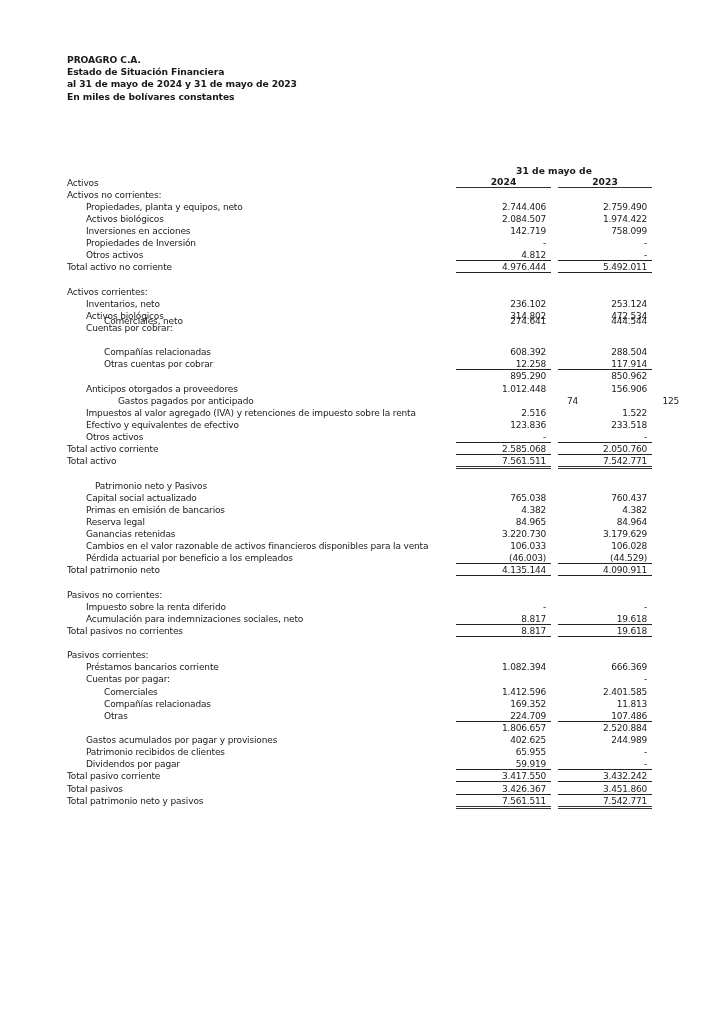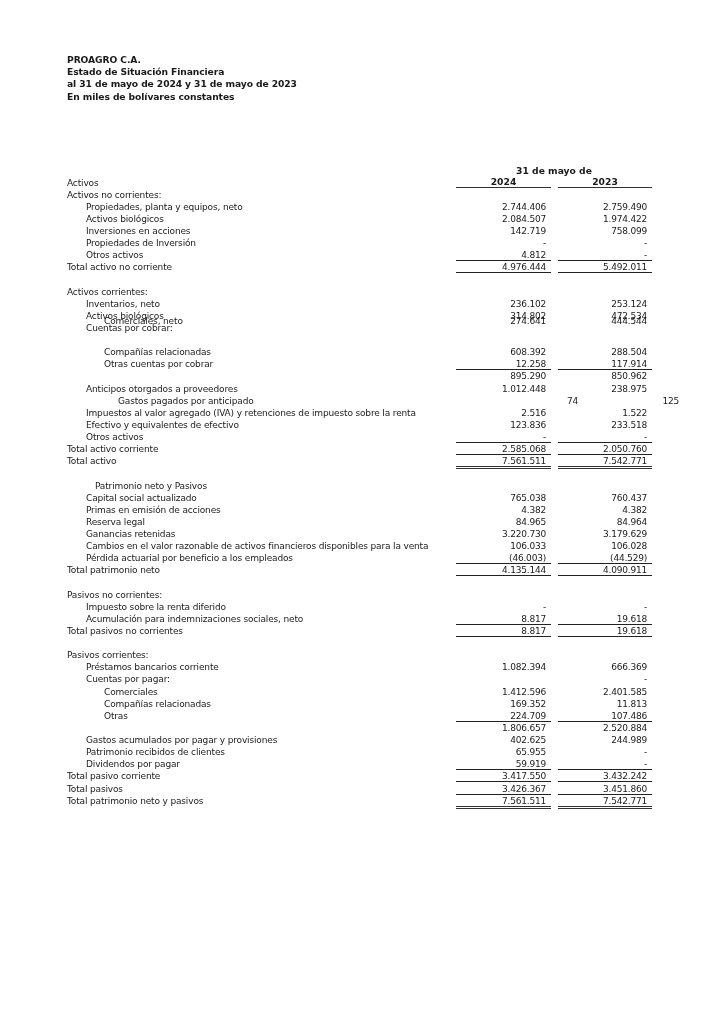--- a/index.html
+++ b/index.html
@@ -120,21 +120,21 @@
       <span class="v v23 ul">117.914</span>
     </div>
     <div class="row" style="top: 370.42px;">
       <span class="label lvl0"></span>
       <span class="v v24">895.290</span>
       <span class="v v23">850.962</span>
     </div>
     <div class="row" style="top: 382.54px;">
       <span class="label lvl1">Anticipos otorgados a proveedores</span>
       <span class="v v24">1.012.448</span>
-      <span class="v v23">238.975</span>
+      <span class="v v23">156.906</span>
     </div>
     <div class="row" style="top: 394.66px; margin-left: 32px;">
       <span class="label lvl1">Gastos pagados por anticipado</span>
       <span class="v v24">74</span>
       <span class="v v23">125</span>
     </div>
     <div class="row" style="top: 406.78px;">
       <span class="label lvl1">Impuestos al valor agregado (IVA) y retenciones de impuesto sobre la renta</span>
       <span class="v v24">2.516</span>
       <span class="v v23">1.522</span>
@@ -168,21 +168,21 @@
       <span class="label lvl0">Patrimonio neto y Pasivos</span>
       <span class="v v24"></span>
       <span class="v v23"></span>
     </div>
     <div class="row" style="top: 491.62px;">
       <span class="label lvl1">Capital social actualizado</span>
       <span class="v v24">765.038</span>
       <span class="v v23">760.437</span>
     </div>
     <div class="row" style="top: 503.74px;">
-      <span class="label lvl1">Primas en emisión de acciones</span>
+      <span class="label lvl1">Primas en emisión de bancarios</span>
       <span class="v v24">4.382</span>
       <span class="v v23">4.382</span>
     </div>
     <div class="row" style="top: 515.86px;">
       <span class="label lvl1">Reserva legal</span>
       <span class="v v24">84.965</span>
       <span class="v v23">84.964</span>
     </div>
     <div class="row" style="top: 527.98px;">
       <span class="label lvl1">Ganancias retenidas</span>

